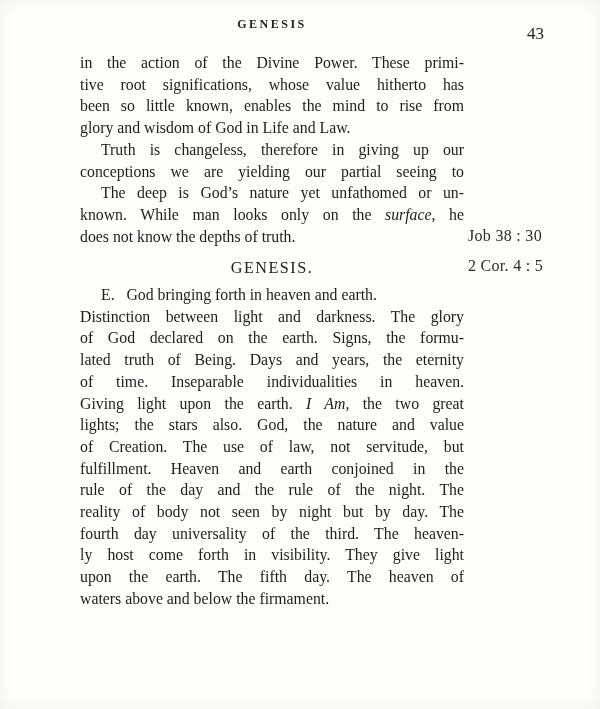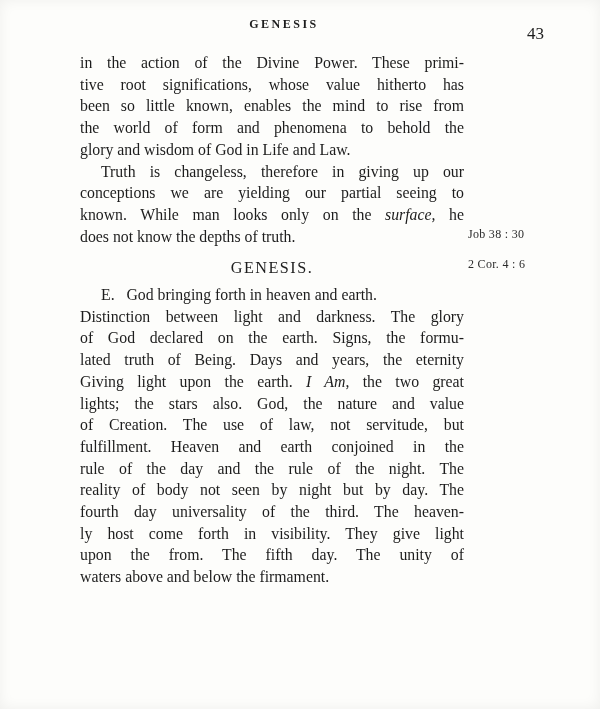--- a/index.html
+++ b/index.html
@@ -10,21 +10,21 @@
     margin: 0 auto;
     background: #fdfdfb;
     box-shadow: inset 0 0 14px rgba(0,0,0,0.06);
     font-family: "Liberation Serif", "DejaVu Serif", serif;
     color: #1d1d1d;
     overflow: hidden;
   }
   .running-head {
     position: absolute;
     top: 17px;
-    left: 92px;
+    left: 80px;
     width: 384px;
     text-align: center;
     font-size: 12px;
     font-weight: bold;
     letter-spacing: 2.5px;
   }
   .page-number {
     position: absolute;
     top: 24px;
     right: 56px;
@@ -48,67 +48,68 @@
   .section-heading {
     text-align: center;
     font-size: 16.2px;
     letter-spacing: 1.5px;
     margin: 11px 0 4px 0;
   }
   em { font-style: italic; }
   .margin-note {
     position: absolute;
     left: 468px;
-    font-size: 12px;
+    font-size: 16px;
     color: #2a2a2a;
     white-space: nowrap;
     letter-spacing: 0.3px;
   }
   .margin-note.note-1 { top: 227px; }
   .margin-note.note-2 { top: 257px; }
 </style>
 </head>
 <body>
 
 <div class="page">
   <div class="running-head">GENESIS</div>
   <div class="page-number">43</div>
 
   <div class="text-body">
       <div class="para">
         <div class="line"><span>in the action of the Divine Power.  These primi-</span></div>
         <div class="line"><span>tive root significations, whose value hitherto has</span></div>
         <div class="line"><span>been so little known, enables the mind to rise from</span></div>
-        <div class="line"><span>the world of form and phenomena to behold the</span></div>
         <div class="line last"><span>glory and wisdom of God in Life and Law.</span></div>
       </div>
       <div class="para">
         <div class="line indent"><span>Truth is changeless, therefore in giving up our</span></div>
         <div class="line"><span>conceptions we are yielding our partial seeing to</span></div>
       </div>
       <div class="para">
+        <div class="line indent"><span>The deep is God’s nature yet unfathomed or un-</span></div>
         <div class="line"><span>known.  While man looks only on the </span><em>surface,</em><span> he</span></div>
         <div class="line last"><span>does not know the depths of truth.</span></div>
       </div>
       <div class="section-heading">GENESIS.</div>
       <div class="para">
         <div class="line last indent"><span>E.&nbsp;&nbsp; God bringing forth in heaven and earth.</span></div>
       </div>
       <div class="para">
         <div class="line"><span>Distinction between light and darkness.  The glory</span></div>
         <div class="line"><span>of God declared on the earth.  Signs, the formu-</span></div>
         <div class="line"><span>lated truth of Being.  Days and years, the eternity</span></div>
+        <div class="line"><span>of time.  Inseparable individualities in heaven.</span></div>
         <div class="line"><span>Giving light upon the earth.  </span><em>I Am</em><span>, the two great</span></div>
         <div class="line"><span>lights; the stars also.  God, the nature and value</span></div>
         <div class="line"><span>of Creation.  The use of law, not servitude, but</span></div>
         <div class="line"><span>fulfillment.  Heaven and earth conjoined in the</span></div>
         <div class="line"><span>rule of the day and the rule of the night.  The</span></div>
         <div class="line"><span>reality of body not seen by night but by day.  The</span></div>
         <div class="line"><span>fourth day universality of the third.  The heaven-</span></div>
         <div class="line"><span>ly host come forth in visibility.  They give light</span></div>
-        <div class="line"><span>upon the from.  The fifth day.  The unity of</span></div>
+        <div class="line"><span>upon the earth.  The fifth day.  The heaven of</span></div>
         <div class="line last"><span>waters above and below the firmament.</span></div>
       </div>
     </div>
 
   <div class="margin-note note-1">Job 38 : 30</div>
-  <div class="margin-note note-2">2 Cor. 4 : 6</div>
+  <div class="margin-note note-2">2 Cor. 4 : 5</div>
 </div>
 
 </body></html>

